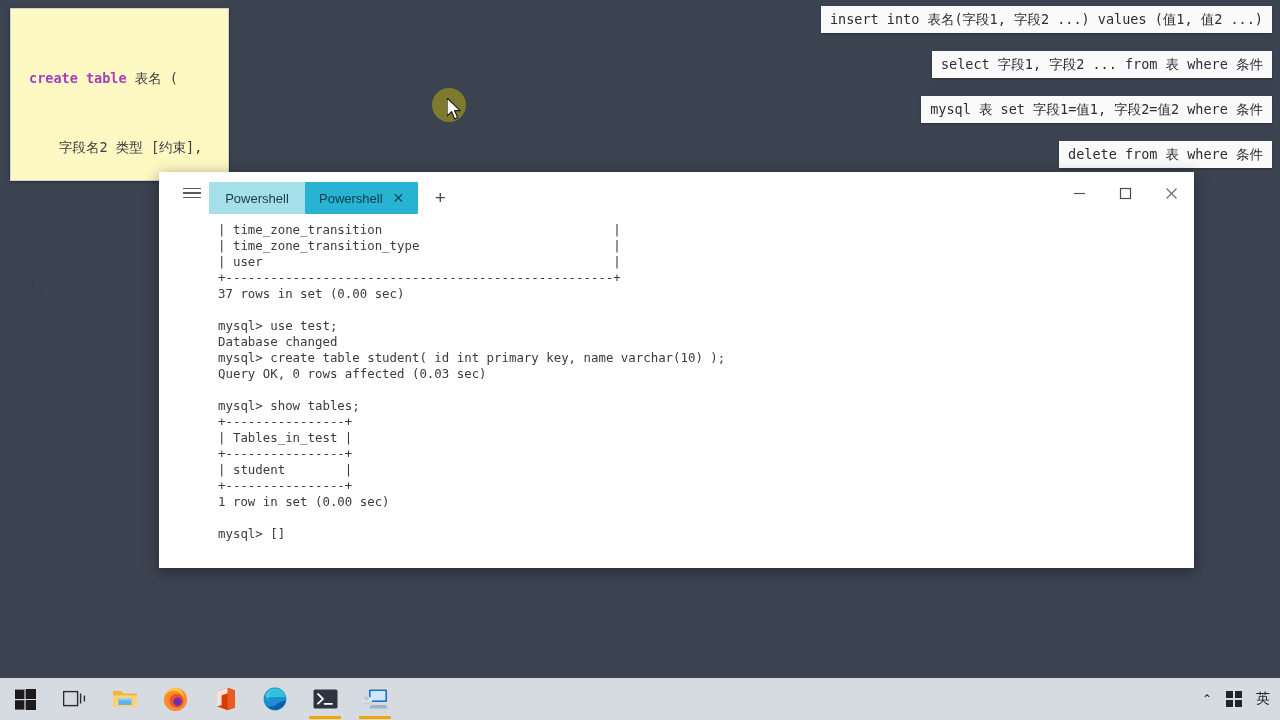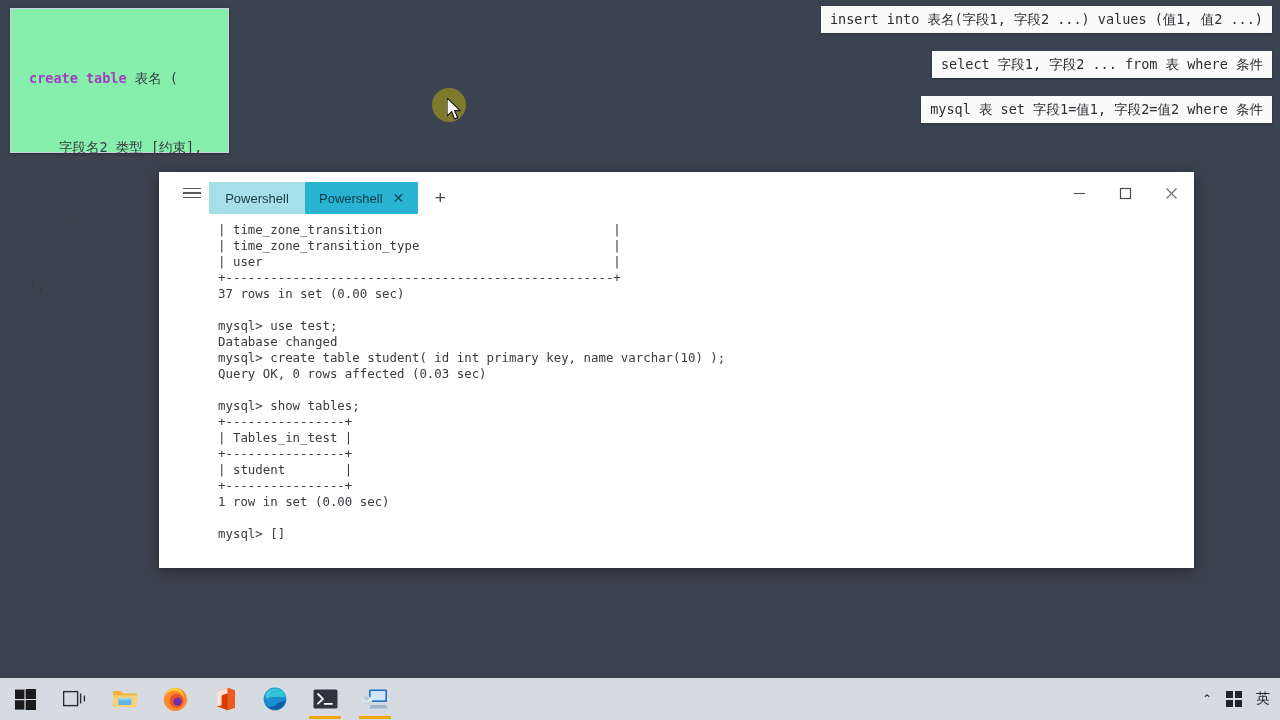--- a/index.html
+++ b/index.html
@@ -8,22 +8,22 @@
     font-family:"Liberation Sans", sans-serif;
     background:#3c4350;
   }
   #screen {
     position:relative; width:1280px; height:720px;
     background:#3c4350;
   }
 
   
   #create-card {
-    position:absolute; left:10px; top:8px; width:219px; height:145px;
-    background:#86efac;
+    position:absolute; left:10px; top:8px; width:219px; height:173px;
+    background:#fef9c3;
     border:1px solid #c9d2dc;
     box-shadow:0 1px 3px rgba(0,0,0,.35);
     padding:12px 14px 10px 18px;
     font-family:"DejaVu Sans Mono", monospace;
     font-size:13.5px; line-height:23px;
     color:#3b3b44;
     white-space:pre;
   }
   #create-card .kw { color:#a23fbf; font-weight:700; }
   #create-card .ln { display:block; }
@@ -159,20 +159,21 @@
     <span class="ln"><span class="kw">create table</span><span> 表名 (</span></span>
     <span class="ln indent">字段名2 类型 [约束],</span>
     <span class="ln indent">...</span>
     <span class="ln">);</span>
   </div>
 
   <div id="sql-strips">
     <div class="sql-strip">insert into 表名(字段1, 字段2 ...) values (值1, 值2 ...)</div>
     <div class="sql-strip">select 字段1, 字段2 ... from 表 where 条件</div>
     <div class="sql-strip">mysql 表 set 字段1=值1, 字段2=值2 where 条件</div>
+    <div class="sql-strip">delete from 表 where 条件</div>
   </div>
 
   <div id="terminal-window">
 
     <div id="titlebar">
 
       <div id="hamburger">
         <span></span>
           <span></span>
           <span></span>

